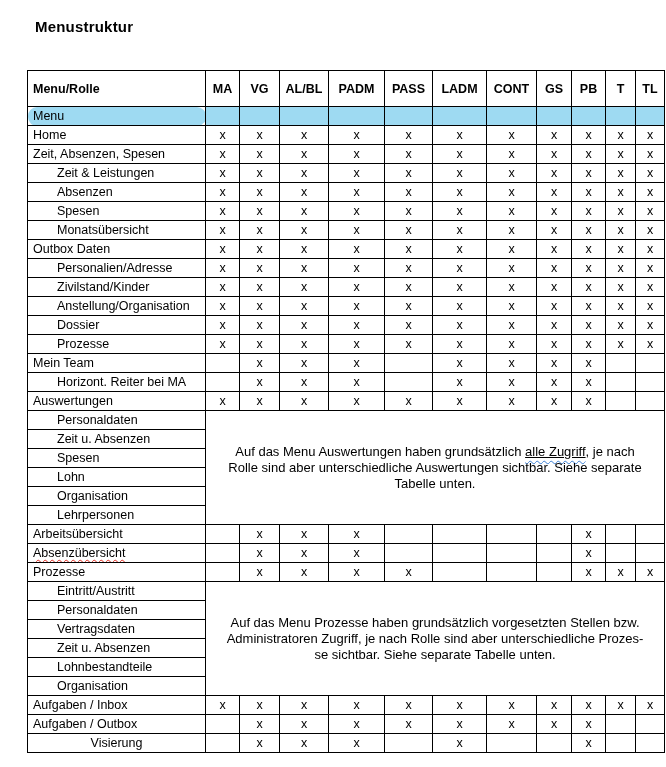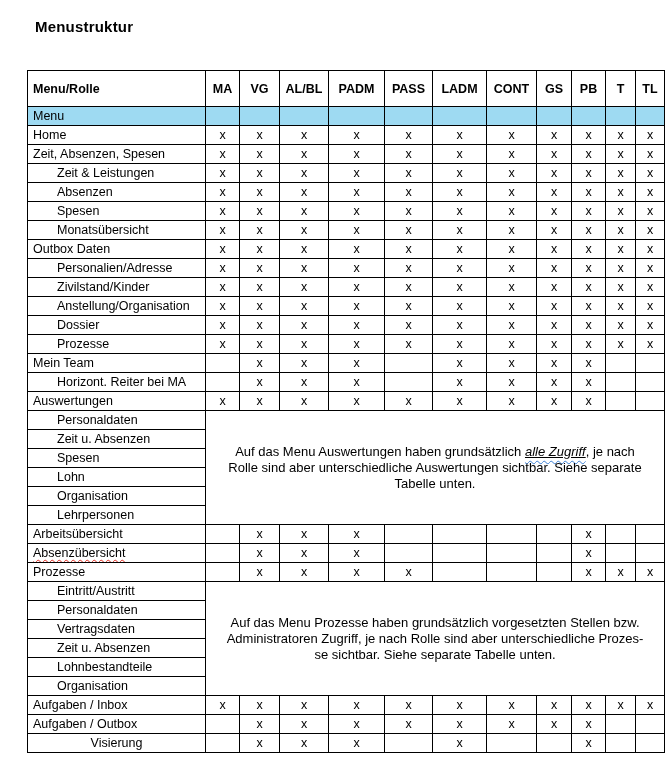--- a/index.html
+++ b/index.html
@@ -32,34 +32,34 @@
     padding: 0;
     height: 18px;
     font-size: 12.5px;
     line-height: 18px;
     overflow: hidden;
     white-space: nowrap;
     vertical-align: middle;
   }
   .menu-table th { font-weight: bold; text-align: center; height: 36px; }
   .menu-table th.label-col { text-align: left; padding-left: 5px; }
-  .menu-table td.label { text-align: left; padding-left: 5px; }
+  .menu-table td.label { text-align: left; padding-left: 5px; border-radius: 9px; }
   .menu-table td.label.indent1 { padding-left: 29px; }
   .menu-table td.label.center { text-align: center; padding-left: 0; }
   .menu-table td.mark { text-align: center; }
   tr.section-row td { background: var(--section-bg, #9EDAF2); }
   td.note {
     white-space: normal;
     text-align: center;
     font-size: 13px;
     line-height: 16px;
     vertical-align: middle;
     padding: 0 4px;
   }
-  .u { text-decoration: underline; font-style: italic; }
+  .u { text-decoration: underline; }
   .grammar {
     text-decoration: underline wavy var(--grammar-blue, #3b7fd4);
     text-decoration-thickness: 1px;
     text-underline-offset: 3.5px;
   }
   .spell {
     text-decoration: underline wavy var(--spell-red, #e02b20);
     text-decoration-thickness: 1px;
     text-underline-offset: 2px;
   }

